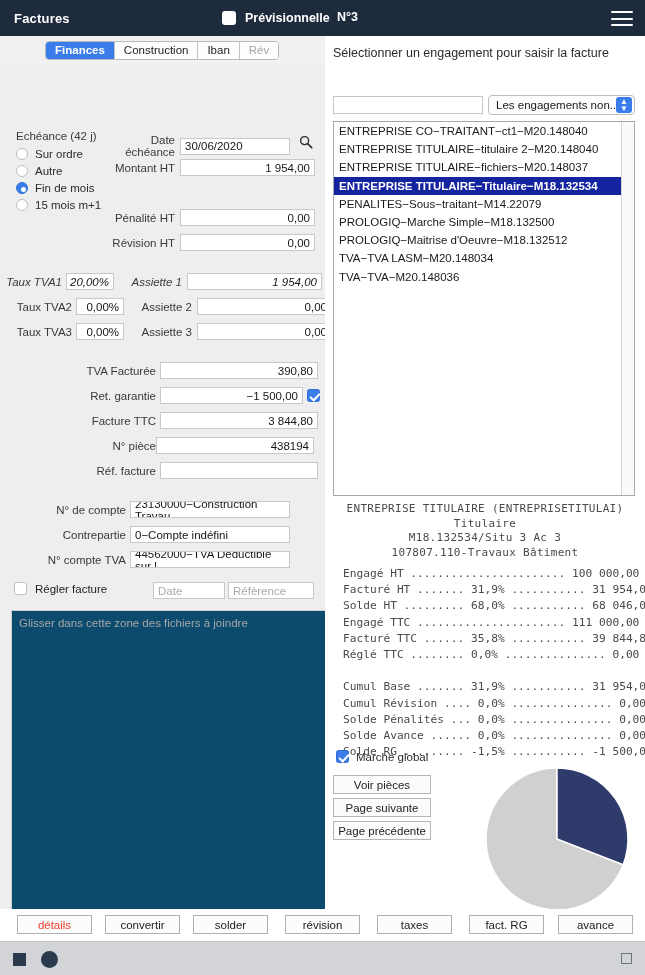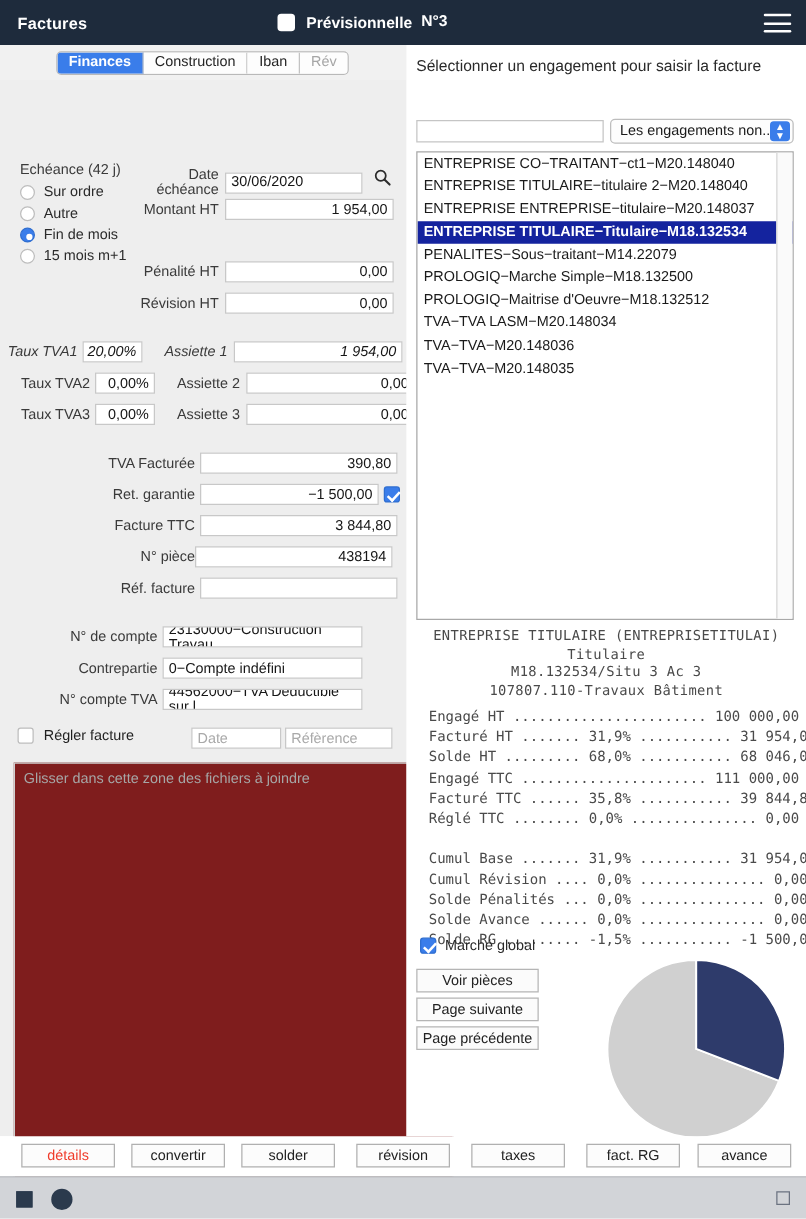--- a/index.html
+++ b/index.html
@@ -78,21 +78,21 @@
   .search-ico { position:absolute; left:299px; top:71px; width:14px; height:14px; }
 
   .cbx { width:13px; height:13px; border:1px solid #bdbdbd; background:#fff; border-radius:2.5px;
          display:inline-block; position:relative; }
   .cbx.on { background:#3a7dea; border-color:#2f6ed0; }
   .cbx.on::after { content:""; position:absolute; left:4px; top:1px; width:4px; height:8px;
          border:solid #fff; border-width:0 2px 2px 0; transform:rotate(43deg); }
 
   .dropzone {
     position:absolute; left:11px; top:546px; width:352px; height:352px;
-    background:#7f1d1d; border:1px solid #cfcfcf;
+    background:#0c4a6e; border:1px solid #cfcfcf;
     font-size:11.5px; color:#a6a6a6; padding:6px 7px;
   }
 
   
   .rightpanel { position:absolute; left:325px; top:36px; width:320px; height:873px; background:#fff; }
   .r-title { position:absolute; left:8px; top:10px; font-size:12.5px; color:#2a2a2a; }
   .r-searchfld { position:absolute; left:8px; top:60px; width:150px; height:18px;
                  background:#fff; border:1px solid #c5c5c5; }
   .r-select {
     position:absolute; left:163px; top:59px; width:147px; height:20px;
@@ -298,28 +298,27 @@
       <span>Les engagements non...</span>
       <span class="sel-arrow">
         <span style="display:block">▲</span>
           <span style="display:block">▼</span>
       </span>
     </div>
 
     <div class="listbox">
       <div class="li">ENTREPRISE CO−TRAITANT−ct1−M20.148040</div>
       <div class="li">ENTREPRISE TITULAIRE−titulaire 2−M20.148040</div>
-      <div class="li">ENTREPRISE ENTREPRISE−titulaire−M20.148037</div>
+      <div class="li">ENTREPRISE TITULAIRE−fichiers−M20.148037</div>
       <div class="li sel">ENTREPRISE TITULAIRE−Titulaire−M18.132534</div>
       <div class="li">PENALITES−Sous−traitant−M14.22079</div>
       <div class="li">PROLOGIQ−Marche Simple−M18.132500</div>
       <div class="li">PROLOGIQ−Maitrise d'Oeuvre−M18.132512</div>
       <div class="li">TVA−TVA LASM−M20.148034</div>
       <div class="li">TVA−TVA−M20.148036</div>
-      <div class="li">TVA−TVA−M20.148035</div>
       <div class="lb-scroll"></div>
     </div>
 
     <div class="infohdr mono" style="white-space:pre;">ENTREPRISE TITULAIRE (ENTREPRISETITULAI)
 Titulaire
 M18.132534/Situ 3 Ac 3
 107807.110-Travaux Bâtiment</div>
 
     <div class="stats mono">Engagé HT ....................... 100 000,00
 Facturé HT ....... 31,9% ........... 31 954,00

